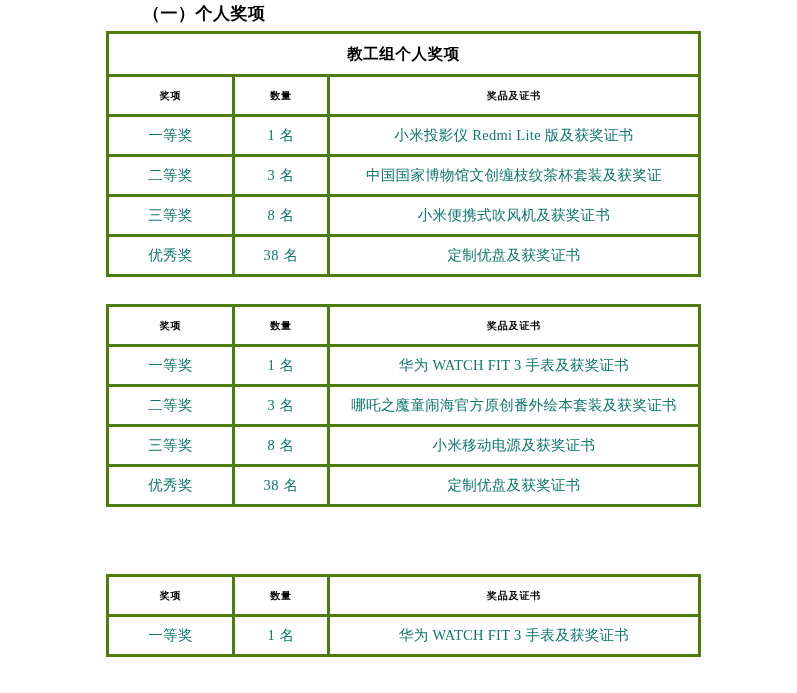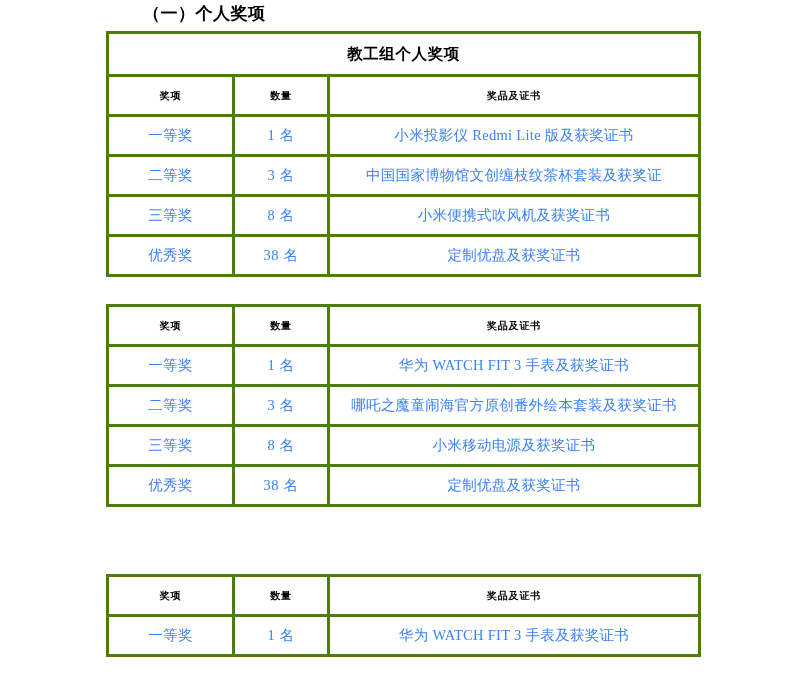--- a/index.html
+++ b/index.html
@@ -71,21 +71,21 @@
     font-weight: bold;
     color: #000000;
     letter-spacing: 0.8px;
   }
   
   .row-data td {
     height: 37px;
     font-family: "Liberation Serif", "DejaVu Serif", serif;
     font-size: 14.5px;
     font-weight: normal;
-    color: #3b82f6;
+    color: #0f766e;
     letter-spacing: 0.4px;
   }
   .row-data td.cell-count {
     letter-spacing: 0.6px;
   }
   .row-data td.cell-prize {
     letter-spacing: 0.3px;
     text-align: center;
   }
 

